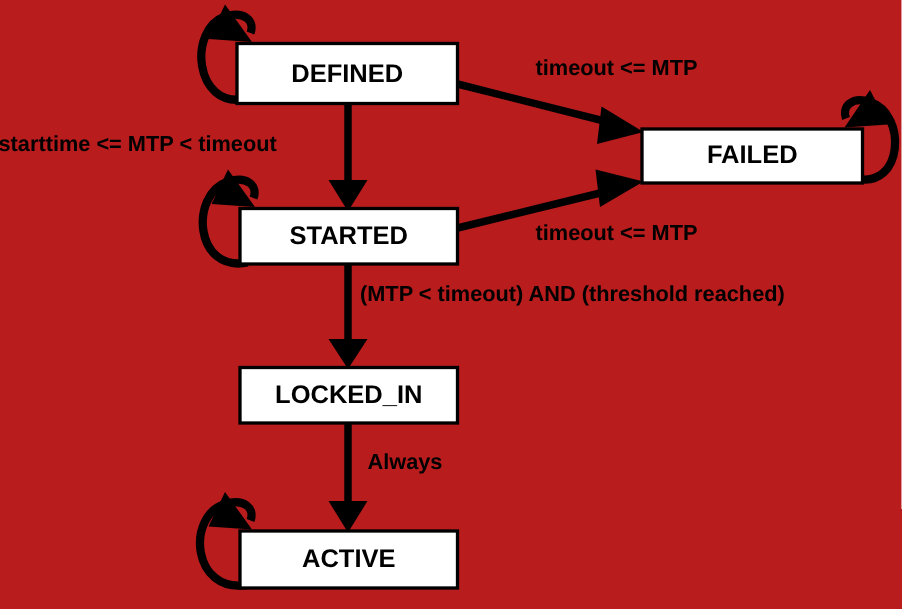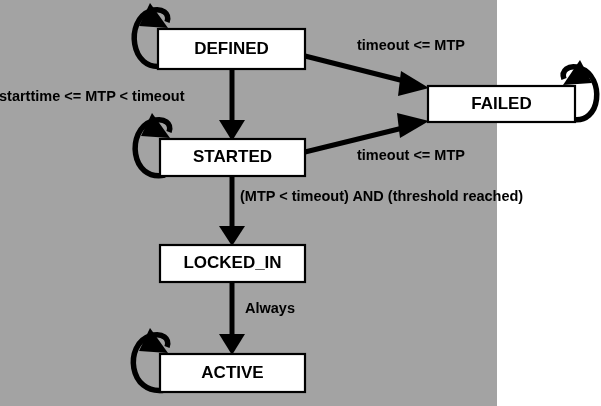--- a/index.html
+++ b/index.html
@@ -8,23 +8,23 @@
     background: #ffffff;
   }
   body {
     width: 601px;
     height: 406px;
     overflow: hidden;
     font-family: "Liberation Sans", sans-serif;
   }
   #diagram-root {
     position: relative;
-    width: 497px;
+    width: 601px;
     height: 406px;
-    background: #a3a3a3;
+    background: #b91c1c;
   }
   svg#state-diagram {
     display: block;
     width: 601px;
     height: 406px;
   }
   .state-box-rect {
     fill: #ffffff;
     stroke: #000000;
     stroke-width: 2.2;

